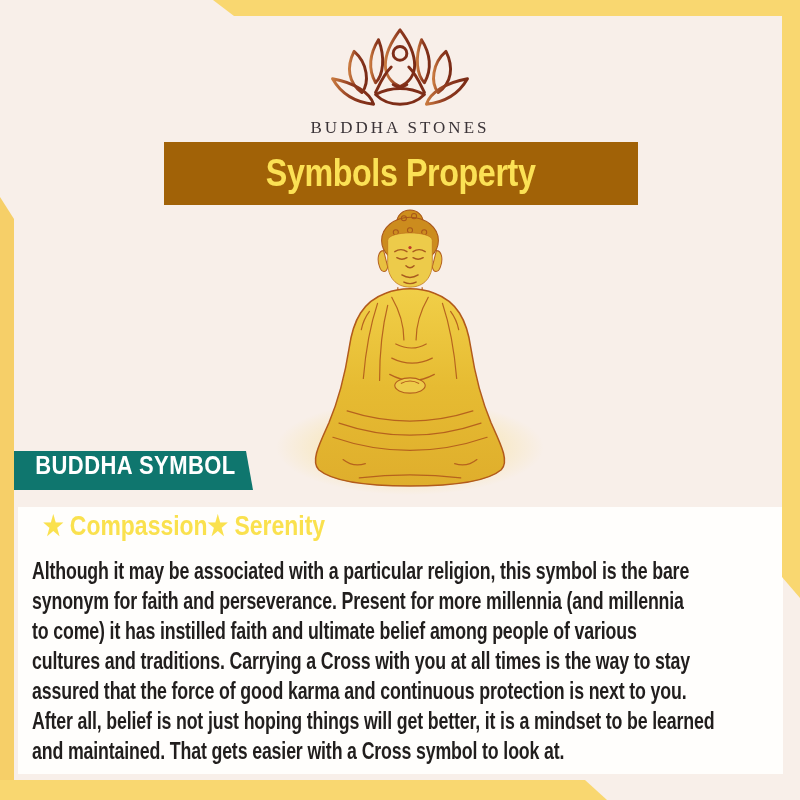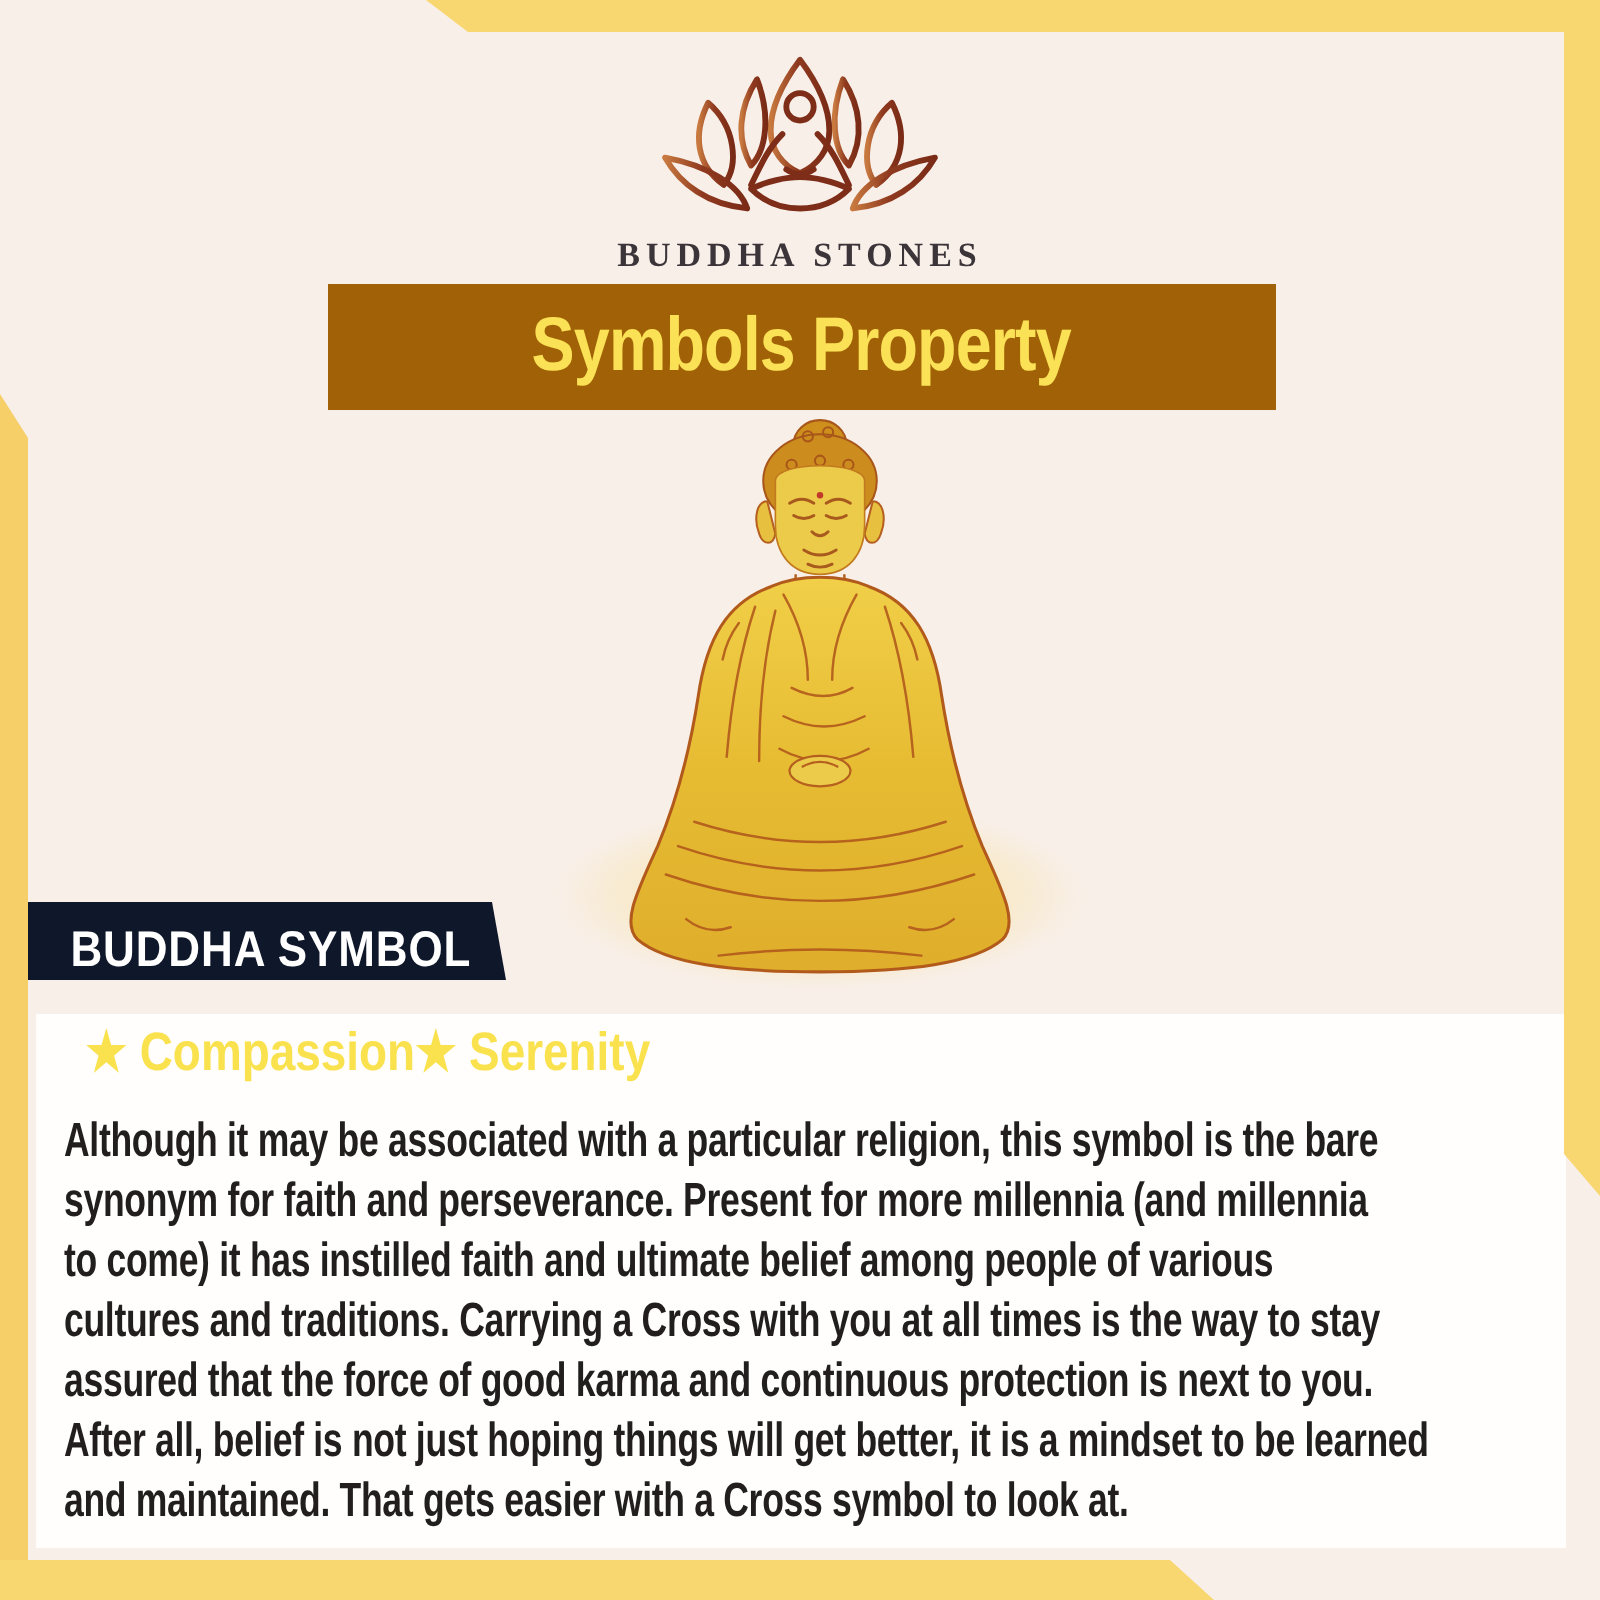--- a/index.html
+++ b/index.html
@@ -17,35 +17,35 @@
   }
   .heading-bar .title{
     font-size:38px;font-weight:700;color:#FBE155;white-space:nowrap;
     transform:scaleX(.85);letter-spacing:-.5px;
   }
   
   .logo{position:absolute;left:0;top:26px;width:800px;text-align:center;z-index:2;}
   .logo svg{display:block;margin:0 auto;}
   .brand{
     margin-top:4px;font-family:"Liberation Serif",serif;font-size:17px;
-    letter-spacing:3px;color:#3B3438;font-weight:700;
+    letter-spacing:3px;color:#3B3438;font-weight:400;
   }
   
   .glow{
     position:absolute;left:276px;top:400px;width:268px;height:95px;z-index:1;
     background:radial-gradient(closest-side,rgba(247,219,116,.8),rgba(247,219,116,0));
     border-radius:50%;
   }
   .statue{position:absolute;left:298px;top:206px;z-index:2;}
   
   .ribbon{
     position:absolute;left:0;top:451px;width:255px;height:39px;z-index:2;
-    background:#0f172a;
+    background:#0f766e;
     clip-path:polygon(0 0,246px 0,253px 39px,0 39px);
-    display:flex;align-items:flex-end;
+    display:flex;align-items:flex-start;
   }
   .ribbon .label{
     padding-left:40px;font-size:25px;font-weight:600;color:#FFFFFF;
     white-space:nowrap;transform:scaleX(.88);transform-origin:0 50%;letter-spacing:.5px;
   }
   
   .panel{position:absolute;left:18px;top:507px;width:765px;height:267px;background:#FFFEFC;z-index:1;}
   .traits{
     position:absolute;left:18px;top:510px;width:765px;text-align:left;z-index:2;
   }

